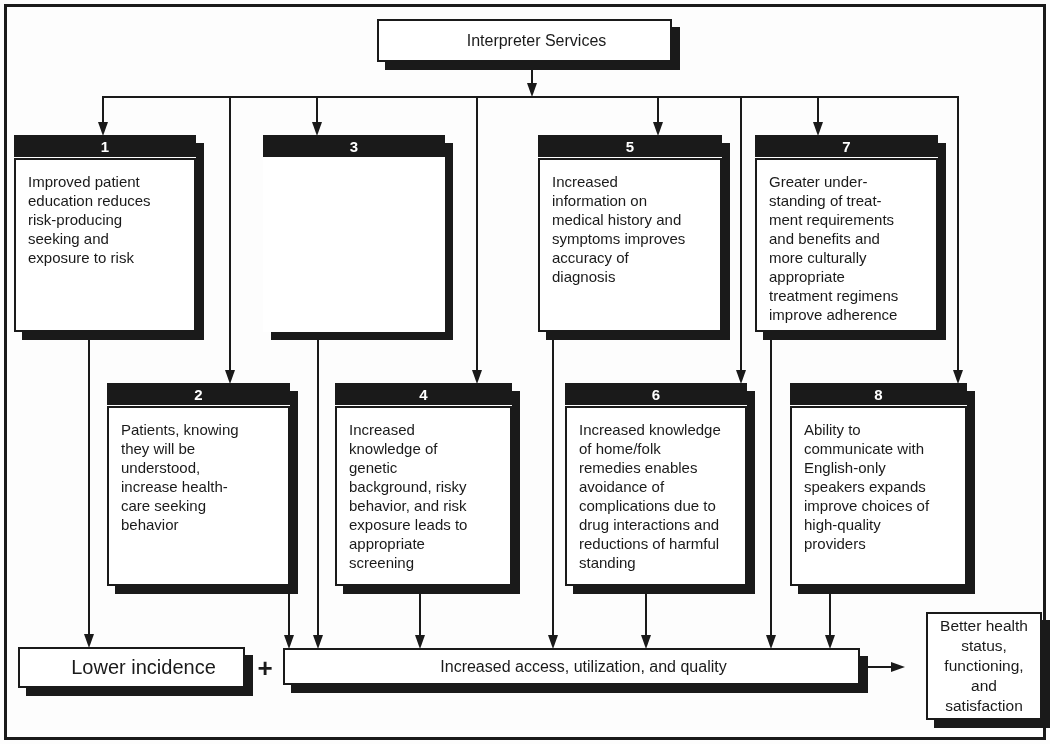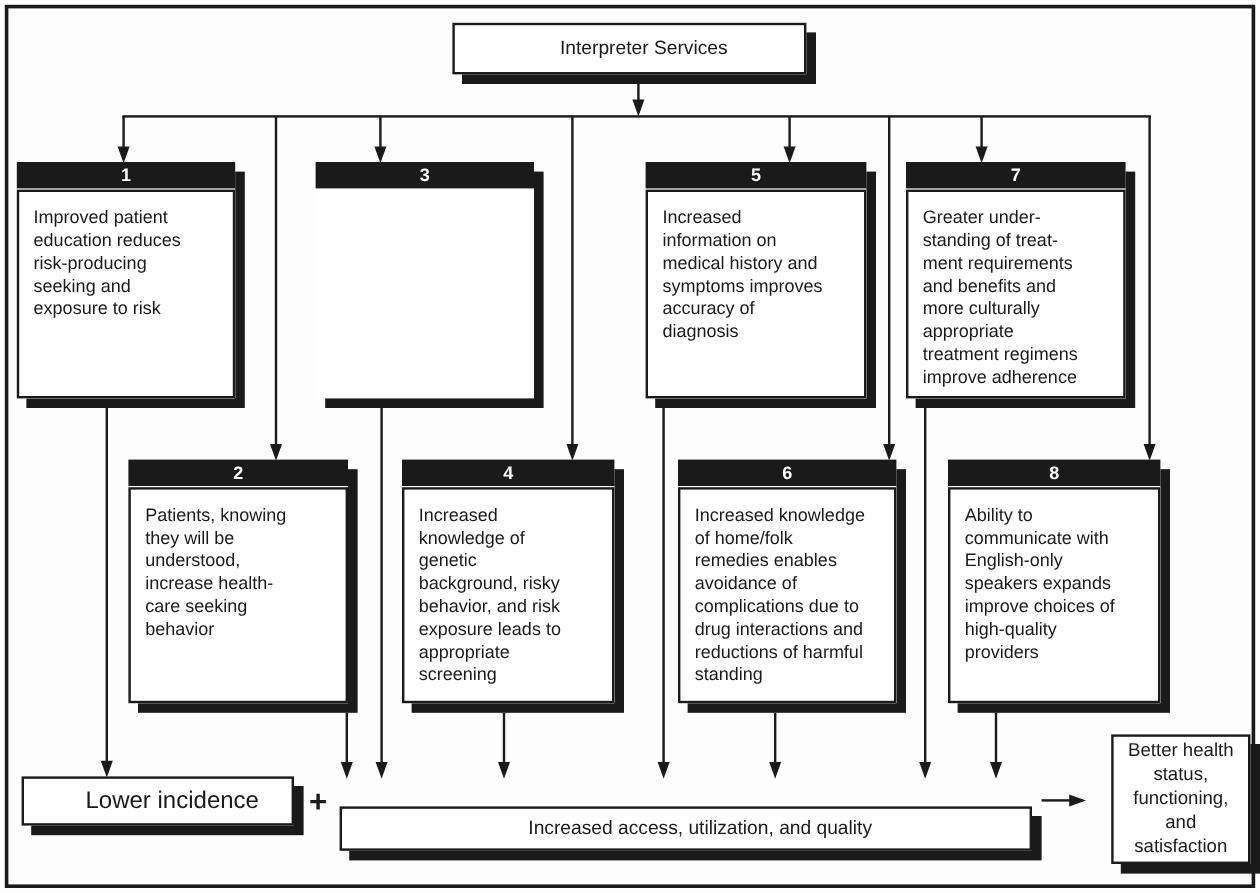--- a/index.html
+++ b/index.html
@@ -47,21 +47,21 @@
   }
   .arr-r{
     position:absolute;width:0;height:0;
     border-top:5px solid transparent;border-bottom:5px solid transparent;
     border-left:14px solid var(--ink);
   }
   #title-box{left:377px;top:19px;width:295px;height:43px;font-size:16px;}
   #lower-box{left:18px;top:647px;width:227px;height:41px;font-size:20px;}
   #plus{position:absolute;left:250px;top:650px;width:30px;height:36px;
         font-size:26px;font-weight:bold;display:flex;align-items:center;justify-content:center;}
-  #access-box{left:283px;top:648px;width:577px;height:37px;font-size:16px;margin-top:24px;}
+  #access-box{left:283px;top:648px;width:577px;height:37px;font-size:16px;}
   #better-box{left:908px;top:612px;width:116px;height:108px;font-size:15.5px;line-height:20px;padding:2px;margin-left:18px;}
 </style>
 </head>
 <body>
 
 <div id="stage">
   <div id="frame"></div>
 
   <div id="title-box" class="shbox center">
     <span>Interpreter Services</span>

